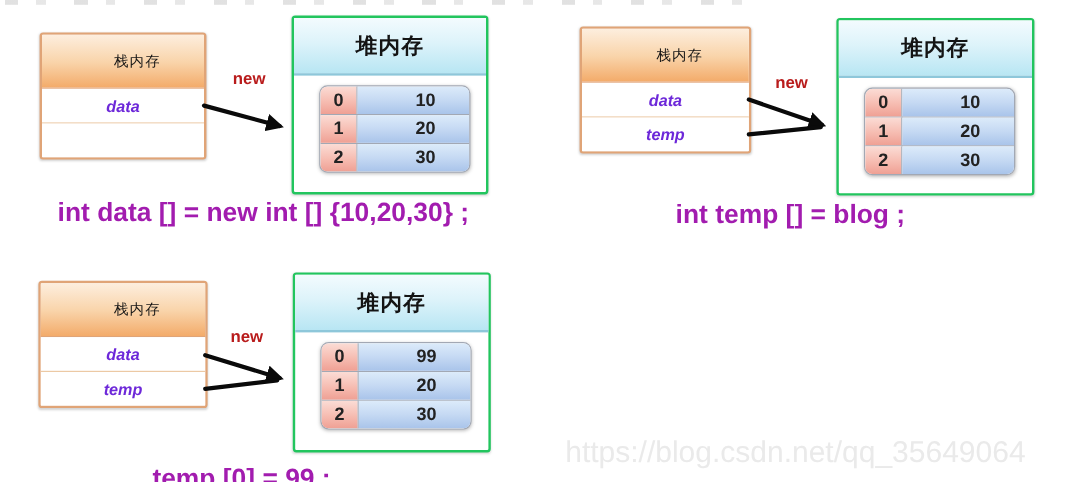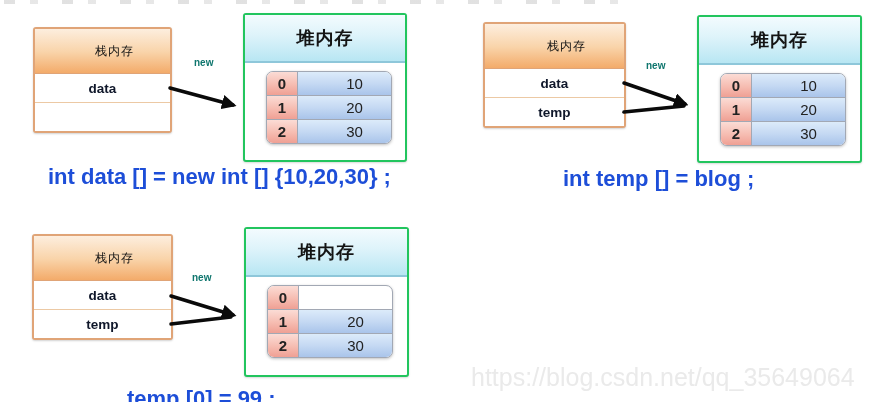--- a/index.html
+++ b/index.html
@@ -36,23 +36,24 @@
     display: flex; align-items: center; justify-content: center;
     background: linear-gradient(180deg, #fdeede 0%, #f9d4aa 52%, #f3ab6a 100%);
     border-bottom: 1px solid #e0a477;
     font-size: 12px; font-weight: normal; color: #141414;
     letter-spacing: 1px;
     padding-left: 24px;
   }
   .stack-row {
     height: 28px;
     display: flex; align-items: center; justify-content: center;
-    font-size: 13.5px; font-weight: bold; color: #0f172a;
+    font-size: 13.5px; font-weight: bold; color: #6d28d9;
     border-bottom: 1px solid #ecc9a4;
     background: #ffffff;
+    font-style: italic;
   }
   .stack-row.last { border-bottom: none; }
 
   
   .heap-box {
     position: absolute;
     background: #ffffff;
     border: 2px solid #22c55e;
     border-radius: 3px;
     box-shadow: 0 1px 2px rgba(0,0,0,.15);
@@ -81,30 +82,30 @@
     width: 30px;
     display: flex; align-items: center; justify-content: center;
     background: linear-gradient(180deg, #fbdcd5 0%, #f6bcb1 55%, #efa094 100%);
     border-right: 1px solid #a2a8b4;
     font-size: 15px; font-weight: bold; color: #222222;
   }
   .cell-value {
     flex: 1;
     display: flex; align-items: center; justify-content: center;
     background: linear-gradient(180deg, #dcebfa 0%, #c5d9f3 50%, #a9c4ea 100%);
-    font-size: 15px; font-weight: normal; color: #222222; padding-left: 20px;
+    font-size: 15px; font-weight: bold; color: #222222; padding-left: 20px;
   }
 
   .new-label {
     position: absolute;
-    font-size: 10px; font-weight: bold; color: #0f766e;
+    font-size: 14px; font-weight: bold; color: #b91c1c;
   }
   .caption {
     position: absolute;
-    font-size: 22px; font-weight: 600; color: #1d4ed8;
+    font-size: 22px; font-weight: 600; color: #a21caf;
     white-space: nowrap;
   }
   .watermark {
     position: absolute;
     left: 471px; top: 363px;
     font-size: 25px; color: #eaeaea;
     white-space: nowrap;
   }
   .arrows {
     position: absolute; left: 0; top: 0;
@@ -181,20 +182,21 @@
     <div class="stack-row last">temp</div>
   </div>
 
   <div class="new-label" style="left:192px; top:272px;">new</div>
 
   <div class="heap-box" style="left:244px; top:227px; width:161px; height:146px;">
     <div class="heap-head">堆内存</div>
     <div class="array-table">
       <div class="array-row">
         <div class="cell-index">0</div>
+        <div class="cell-value">99</div>
       </div>
       <div class="array-row">
         <div class="cell-index">1</div>
         <div class="cell-value">20</div>
       </div>
       <div class="array-row last">
         <div class="cell-index">2</div>
         <div class="cell-value">30</div>
       </div>
     </div>

